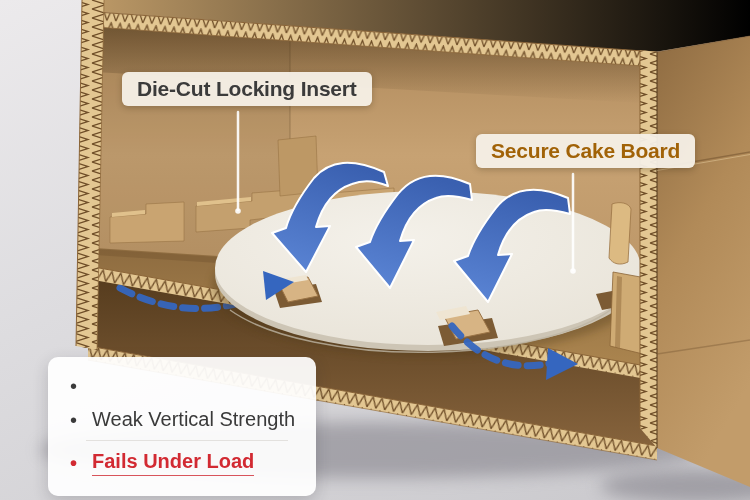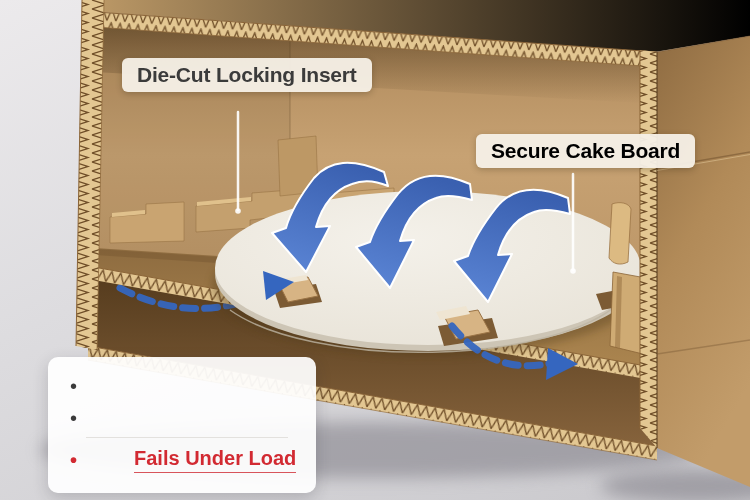--- a/index.html
+++ b/index.html
@@ -16,42 +16,42 @@
     position:absolute;
     background:rgba(245,240,231,0.95);
     border-radius:6px;
     padding:5px 15px;
     font-weight:bold;
     font-size:21px;
     letter-spacing:-0.2px;
     white-space:nowrap;
     box-shadow:0 2px 6px rgba(40,30,10,0.25);
   }
-  .callout.insert{left:122px;top:58px;color:#3b3b3b;}
-  .callout.board{left:476px;top:134px;color:#000000;}
+  .callout.insert{left:122px;top:72px;color:#3b3b3b;}
+  .callout.board{left:476px;top:134px;color:#a16207;}
 
   
   .issues-card{
     position:absolute;left:48px;top:357px;width:268px;
     background:rgba(255,255,255,0.93);
     border-radius:10px;
     box-shadow:0 5px 16px rgba(40,40,50,0.20);
     padding:13px 0 14px 0;
   }
   .issue-row{
     display:flex;align-items:center;
     padding:6px 16px 6px 22px;
     font-size:20px;color:#3a3a3a;
   }
   .issue-row .dot{
     width:22px;flex:0 0 22px;font-size:20px;color:#3a3a3a;line-height:1;
   }
   .issue-row.warn{color:#d22a32;font-weight:bold;}
   .issue-row.warn .dot{color:#d22a32;}
-  .issue-row.warn .issue-text{border-bottom:1.5px solid #d8545b;padding-bottom:2px;margin-left:42px;}
+  .issue-row.warn .issue-text{border-bottom:1.5px solid #d8545b;padding-bottom:2px;}
   .divider{height:1px;background:#e3e1de;margin:3px 28px 3px 38px;}
 </style>
 </head>
 <body>
 
 <div class="stage">
 <svg width="750" height="500" viewBox="0 0 750 500">
   <defs>
     <linearGradient id="wallG" x1="0" y1="0" x2="0" y2="1">
       <stop offset="0" stop-color="#ad8759"></stop>
@@ -231,19 +231,20 @@
 
 <div class="callout insert">Die-Cut Locking Insert</div>
 <div class="callout board">Secure Cake Board</div>
 
 <div class="issues-card">
   <div class="issue-row">
     <span class="dot">•</span>
   </div>
   <div class="issue-row">
     <span class="dot">•</span>
+    <span class="issue-text">Weak Vertical Strength</span>
   </div>
   <div class="divider"></div>
   <div class="issue-row warn">
     <span class="dot">•</span>
     <span class="issue-text">Fails Under Load</span>
   </div>
 </div>
 
 </body></html>

